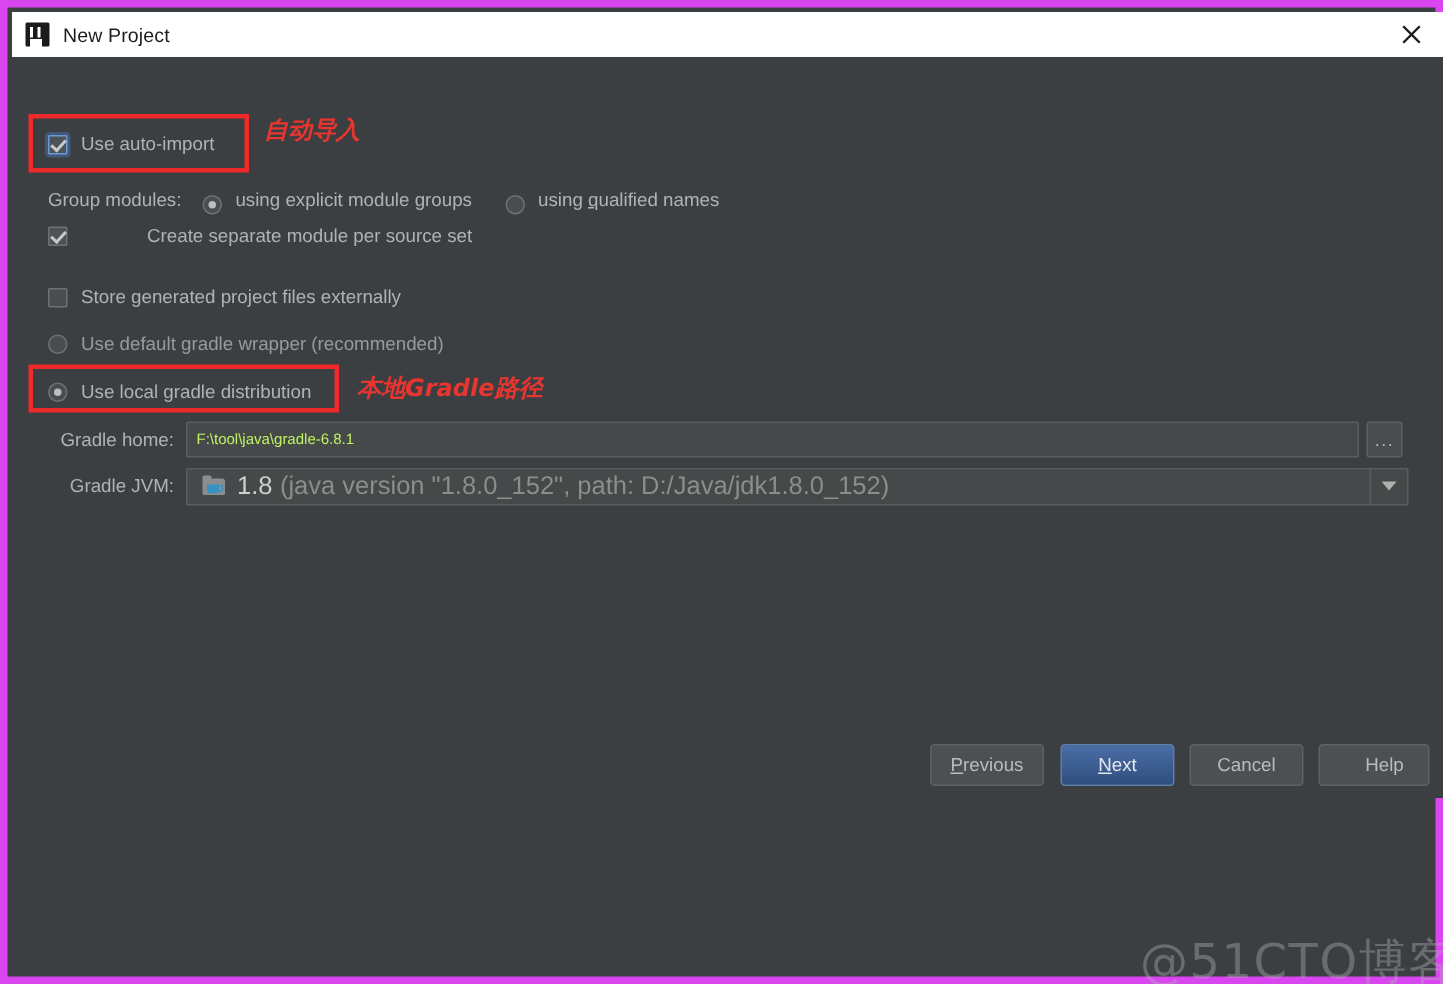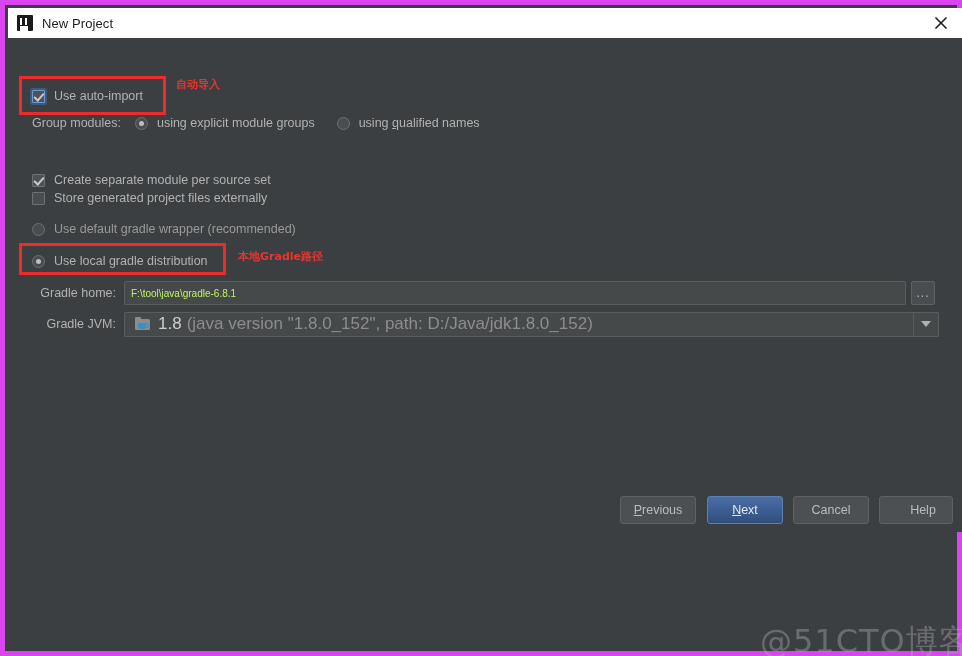--- a/index.html
+++ b/index.html
@@ -168,21 +168,21 @@
     position: absolute;
     left: 3px;
     top: 3px;
     width: 5px;
     height: 5px;
     border-radius: 50%;
     background: #bdbdbd;
   }
 
   
-  .group-row { left: 24px; top: 75px; }
+  .group-row { left: 24px; top: 85px; align-items: flex-end; }
   .group-row .glabel { margin-right: 14px; }
   .group-row .rb { margin-left: 0; }
   .gap-mid { display: inline-block; width: 22px; }
 
   .underline-mn { text-decoration: underline; }
 
   
   .field-row {
     position: absolute;
     display: flex;
@@ -302,24 +302,25 @@
   
   .red-box {
     position: absolute;
     border: 3px solid #ef2a2a;
     box-sizing: border-box;
     pointer-events: none;
   }
   .red-note {
     position: absolute;
     color: #e8352f;
-    font-size: 11px;
+    font-size: 16px;
     font-family: "DejaVu Sans", "Liberation Sans", sans-serif;
     font-weight: 700;
     white-space: nowrap;
+    font-style: italic;
   }
 
   
   .footer {
     position: absolute;
     left: 0;
     bottom: 0;
     width: 956px;
     height: 45px;
   }
@@ -386,21 +387,21 @@
 
         <div class="opt-row group-row">
           <span class="label-txt glabel">Group modules:</span>
           <span class="rb selected"></span>
           <span class="label-txt">using explicit module groups</span>
           <span class="gap-mid"></span>
           <span class="rb"></span>
           <span class="label-txt">using <span class="underline-mn">q</span>ualified names</span>
         </div>
 
-        <div class="opt-row" style="left:24px; top:132px;">
+        <div class="opt-row" style="left:24px; top:109px;gap:44px;">
           <span class="cb checked"></span>
           <span class="label-txt">Create separate module per source set</span>
         </div>
 
         <div class="opt-row" style="left:24px; top:150px;">
           <span class="cb empty"></span>
           <span class="label-txt">Store generated project files externally</span>
         </div>
 
         <div class="opt-row" style="left:24px; top:181px;">

